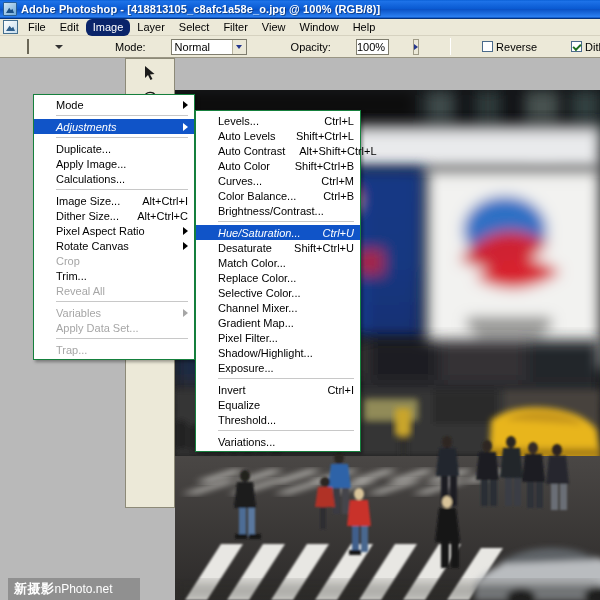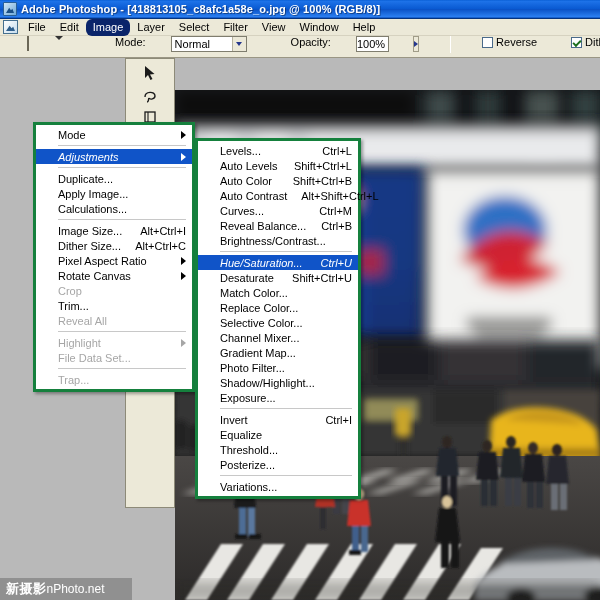--- a/index.html
+++ b/index.html
@@ -53,21 +53,21 @@
   }
   .menu-item {
     font-size: 11px; color: #000; padding: 2px 7px 3px 7px;
     line-height: 12px; white-space: nowrap; cursor: default;
   }
   .menu-item.active { background: #0a246a; color: #ffffff; border-radius: 6px; }
 
   
   .optionsbar {
     position: absolute; left: 0; top: 36px; width: 600px; height: 22px;
-    background: #ece9d8; display: flex; align-items: flex-start;
+    background: #ece9d8; display: flex; align-items: center;
     border-bottom: 1px solid #9a9684;
     gap: 22px;
   }
   .grip {
     width: 6px; height: 20px; margin-left: 1px; margin-right: 4px;
     background-image: repeating-linear-gradient(to bottom,
         #ffffff 0px, #ffffff 1px, #9b9784 1px, #9b9784 2px,
         #ece9d8 2px, #ece9d8 4px);
   }
   .grad-swatch {
@@ -171,22 +171,22 @@
   .mini { width: 12px; height: 10px; border: 1px solid #3a3a3a; background: #ece9d8; }
   .mini.b2 { border-top-width: 3px; }
   .mini.b3 { border-top-width: 3px; border-bottom-width: 3px; }
 
   .jump-row { display:flex; justify-content:center; gap:3px; margin-top:5px; }
   .jump-ico { font-size: 13px; color: #3a3a3a; }
 
   
   .dropdown {
     position: absolute; background: #ffffff;
-    border: 3px solid #15803d; box-shadow: 2px 2px 3px rgba(0,0,0,.35);
-    padding: 2px 0; z-index: 40; margin-top: 28px;
+    border: 1px solid #15803d; box-shadow: 2px 2px 3px rgba(0,0,0,.35);
+    padding: 2px 0; z-index: 40;
   }
   #image-menu { left: 33px; top: 36px; width: 162px; }
   #adj-menu   { left: 195px; top: 52px; width: 166px; }
   .mrow {
     display: flex; align-items: center; height: 15px;
     padding: 0 6px 0 22px; font-size: 11px; color: #000;
     white-space: nowrap; position: relative; cursor: default;
   }
   .mrow.hl { background: #1054c8; color: #ffffff; font-style: italic; }
   .mrow.disabled { color: #a6a6a6; }
@@ -197,21 +197,21 @@
     width: 0; height: 0; margin-left: 8px;
     border-top: 4px solid transparent; border-bottom: 4px solid transparent;
     border-left: 5px solid #000;
   }
   .mrow.hl .marrow { border-left-color: #fff; }
   .mrow.disabled .marrow { border-left-color: #a6a6a6; }
   .msep { height: 1px; background: #c8c8c8; margin: 3px 6px 3px 22px; }
 
   
   .watermark {
-    position: absolute; left: 0; bottom: 0; width: 132px; height: 22px;
+    position: absolute; left: 8px; bottom: 0; width: 132px; height: 22px;
     background: rgba(128,128,128,.72);
     display: flex; align-items: center; padding-left: 6px;
   }
   .wm-cn { font-size: 13px; font-weight: bold; color: #ffffff; letter-spacing: .5px; }
   .wm-en { font-size: 12px; color: #ffffff; }
 </style>
 </head>
 <body>
 
 <div id="app">
@@ -617,55 +617,55 @@
         <span class="mlabel">Crop</span>
       </div>
       <div class="mrow">
         <span class="mlabel">Trim...</span>
       </div>
       <div class="mrow disabled">
         <span class="mlabel">Reveal All</span>
       </div>
       <div class="msep"></div>
       <div class="mrow disabled">
-        <span class="mlabel">Highlight</span>
+        <span class="mlabel">Variables</span>
         <span class="marrow"></span>
       </div>
       <div class="mrow disabled">
-        <span class="mlabel">File Data Set...</span>
+        <span class="mlabel">Apply Data Set...</span>
       </div>
       <div class="msep"></div>
       <div class="mrow disabled">
         <span class="mlabel">Trap...</span>
       </div>
     </div>
 
     <div class="dropdown" id="adj-menu">
       <div class="mrow">
         <span class="mlabel">Levels...</span>
         <span class="mshort">Ctrl+L</span>
       </div>
       <div class="mrow">
         <span class="mlabel">Auto Levels</span>
         <span class="mshort">Shift+Ctrl+L</span>
       </div>
       <div class="mrow">
+        <span class="mlabel">Auto Contrast</span>
+        <span class="mshort">Alt+Shift+Ctrl+L</span>
+      </div>
+      <div class="mrow">
         <span class="mlabel">Auto Color</span>
         <span class="mshort">Shift+Ctrl+B</span>
       </div>
       <div class="mrow">
-        <span class="mlabel">Auto Contrast</span>
-        <span class="mshort">Alt+Shift+Ctrl+L</span>
-      </div>
-      <div class="mrow">
         <span class="mlabel">Curves...</span>
         <span class="mshort">Ctrl+M</span>
       </div>
       <div class="mrow">
-        <span class="mlabel">Reveal Balance...</span>
+        <span class="mlabel">Color Balance...</span>
         <span class="mshort">Ctrl+B</span>
       </div>
       <div class="mrow">
         <span class="mlabel">Brightness/Contrast...</span>
       </div>
       <div class="msep"></div>
       <div class="mrow hl">
         <span class="mlabel">Hue/Saturation...</span>
         <span class="mshort">Ctrl+U</span>
       </div>
@@ -682,41 +682,38 @@
       <div class="mrow">
         <span class="mlabel">Selective Color...</span>
       </div>
       <div class="mrow">
         <span class="mlabel">Channel Mixer...</span>
       </div>
       <div class="mrow">
         <span class="mlabel">Gradient Map...</span>
       </div>
       <div class="mrow">
-        <span class="mlabel">Photo Filter...</span>
+        <span class="mlabel">Pixel Filter...</span>
       </div>
       <div class="mrow">
         <span class="mlabel">Shadow/Highlight...</span>
       </div>
       <div class="mrow">
         <span class="mlabel">Exposure...</span>
       </div>
       <div class="msep"></div>
       <div class="mrow">
         <span class="mlabel">Invert</span>
         <span class="mshort">Ctrl+I</span>
       </div>
       <div class="mrow">
         <span class="mlabel">Equalize</span>
       </div>
       <div class="mrow">
         <span class="mlabel">Threshold...</span>
-      </div>
-      <div class="mrow">
-        <span class="mlabel">Posterize...</span>
       </div>
       <div class="msep"></div>
       <div class="mrow">
         <span class="mlabel">Variations...</span>
       </div>
     </div>
 
     <div class="watermark">
       <span class="wm-cn">新摄影</span>
       <span class="wm-en">nPhoto.net</span>

